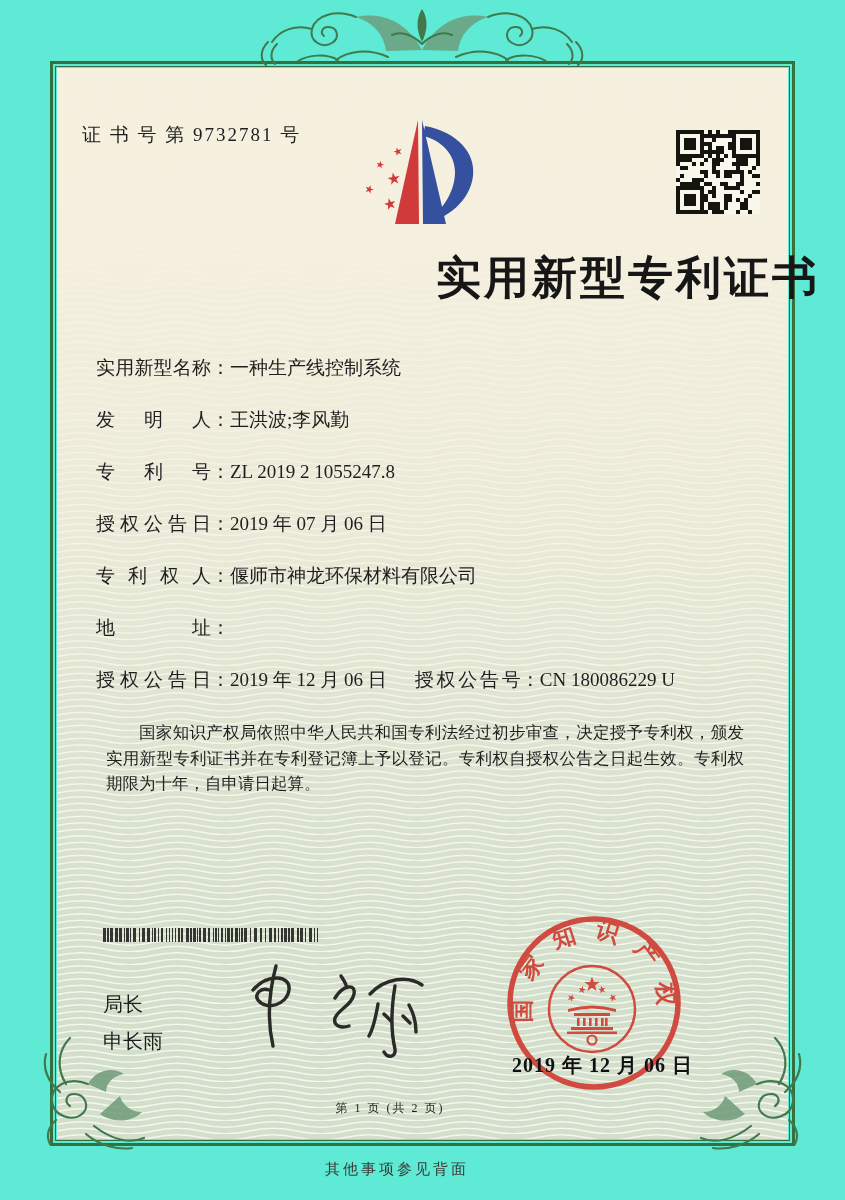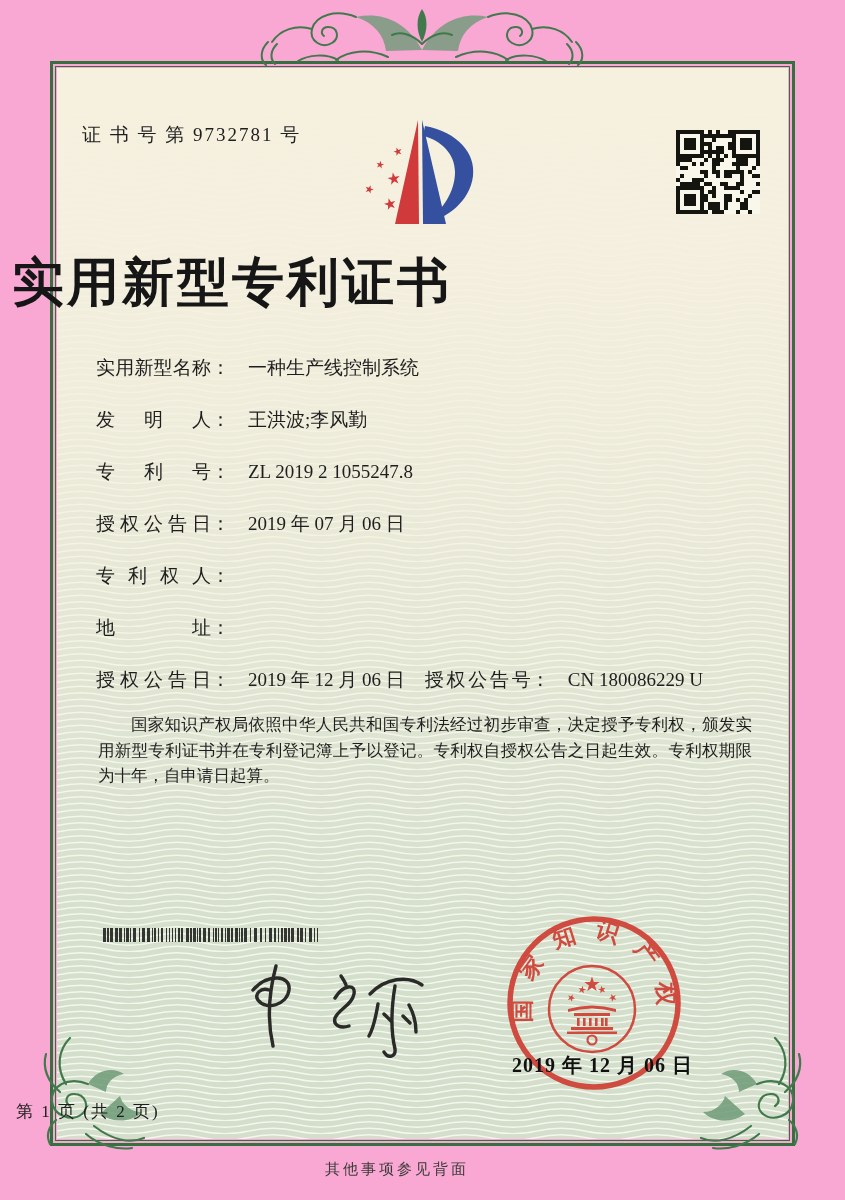--- a/index.html
+++ b/index.html
@@ -1,18 +1,18 @@
 <!DOCTYPE html>
 <html lang="zh"><head>
 <meta charset="utf-8">
 <style>
   html,body{margin:0;padding:0;background:#e9e4d5;}
   .page{
     position:relative;width:845px;height:1200px;margin:0 auto;
-    background:#f9a8d4;overflow:hidden;
+    background:#5eead4;overflow:hidden;
     font-family:"Liberation Serif","DejaVu Serif",serif;color:#1e1e1e;text-decoration:underline;
   }
   
   .frame{position:absolute;left:50px;top:61px;width:745px;height:1085px;
     border:3px solid #35713f;box-sizing:border-box;z-index:3;pointer-events:none;}
   .frame-inner{position:absolute;inset:2px;border:1px solid #35713f;}
   
   .inner-bg{position:absolute;left:57px;top:68px;width:731px;height:1071px;z-index:1;}
   .inner-bg svg{display:block;width:100%;height:100%;}
   .bg-fade{position:absolute;left:57px;top:68px;width:731px;height:1071px;z-index:2;
@@ -24,38 +24,38 @@
       rgba(246,240,223,0.30) 62%,
       rgba(246,240,223,0.10) 76%,
       rgba(246,240,223,0) 88%);}
   
   .orn{position:absolute;z-index:4;pointer-events:none;}
   
   .content{position:absolute;inset:0;z-index:5;}
   .cert-no{position:absolute;left:82px;top:122px;font-size:19px;letter-spacing:2px;}
   .logo{position:absolute;left:348px;top:112px;}
   .qr{position:absolute;left:676px;top:130px;}
-  .title{position:absolute;left:0;width:820px;top:248px;text-align:left;
-    font-size:52px;font-weight:bold;letter-spacing:3px;color:#161616;padding-left:12px;}
+  .title{position:absolute;left:0;width:820px;top:248px;text-align:right;
+    font-size:45px;font-weight:bold;letter-spacing:3px;color:#161616;}
   .fields{position:absolute;left:96px;top:356px;width:676px;font-size:19px;}
   .frow{display:flex;align-items:center;line-height:23px;margin-bottom:29px;white-space:nowrap;}
   .f-label{display:inline-block;width:115px;text-align:justify;text-align-last:justify;}
-  .f-label2{display:inline-block;width:106px;text-align:justify;text-align-last:justify;margin-left:20px;}
-  .f-value{margin-left:18px;}
+  .f-label2{display:inline-block;width:106px;text-align:justify;text-align-last:justify;margin-left:28px;}
+  .f-value{margin-left:0;}
   .paras{position:absolute;left:90px;top:704px;width:670px;font-size:16.5px;
     line-height:25.6px;text-align:justify;}
-  .paras p{margin:8px;text-indent:2em;}
+  .paras p{margin:16px;text-indent:2em;}
   .barcode{position:absolute;left:103px;top:928px;}
   .director{position:absolute;left:103px;top:986px;font-size:20px;line-height:37px;}
   .signature{position:absolute;left:238px;top:952px;}
   .seal{position:absolute;left:504px;top:913px;z-index:5;opacity:.9;}
   .seal-date{position:absolute;left:512px;top:1052px;font-size:20px;font-weight:600;
     letter-spacing:1px;z-index:6;color:#111;}
-  .page-info{position:absolute;left:0;width:780px;top:1100px;
-    font-size:17px;letter-spacing:2px;z-index:6;padding-left:16px;}
+  .page-info{position:absolute;left:0;width:780px;top:1100px;text-align:center;
+    font-size:12px;letter-spacing:2px;z-index:6;}
   .back-note{position:absolute;left:0;width:794px;top:1160px;text-align:center;
     font-size:15px;letter-spacing:3px;color:#3a3a38;z-index:6;}
 </style>
 </head>
 <body>
 
 <div class="page">
 
   <div class="inner-bg">
     <svg width="731" height="1071" viewBox="0 0 731 1071" preserveAspectRatio="none">
@@ -293,20 +293,21 @@
           <span class="f-value">ZL 2019 2 1055247.8</span>
       </div>
       <div class="frow">
         <span class="f-label">授权公告日</span>
           <span>：</span>
           <span class="f-value">2019 年 07 月 06 日</span>
       </div>
       <div class="frow">
         <span class="f-label">专利权人</span>
           <span>：</span>
+          <span class="f-value">偃师市神龙环保材料有限公司</span>
       </div>
       <div class="frow">
         <span class="f-label">地址</span>
           <span>：</span>
       </div>
       <div class="frow">
         <span class="f-label">授权公告日</span>
           <span>：</span>
           <span class="f-value">2019 年 12 月 06 日</span>
         <span class="f-label2">授权公告号</span>
@@ -372,20 +373,24 @@
         <rect x="185" y="0" width="2" height="14" fill="#1c1c1a" opacity="0.88"></rect>
         <rect x="188" y="0" width="3" height="14" fill="#1c1c1a" opacity="0.88"></rect>
         <rect x="194" y="0" width="2" height="14" fill="#1c1c1a" opacity="0.88"></rect>
         <rect x="197" y="0" width="3" height="14" fill="#1c1c1a" opacity="0.88"></rect>
         <rect x="202" y="0" width="1" height="14" fill="#1c1c1a" opacity="0.88"></rect>
         <rect x="206" y="0" width="3" height="14" fill="#1c1c1a" opacity="0.88"></rect>
         <rect x="211" y="0" width="1" height="14" fill="#1c1c1a" opacity="0.88"></rect>
         <rect x="214" y="0" width="3" height="14" fill="#1c1c1a" opacity="0.88"></rect>
       </svg>
 
+    <div class="director">
+      <div>局长</div>
+      <div>申长雨</div>
+    </div>
 
     <svg class="signature" width="190" height="115" viewBox="0 0 190 115">
       <g stroke="#2a2a28" stroke-width="3.4" fill="none" stroke-linecap="round" stroke-linejoin="round">
         <path d="M38,14 C31,40 29,68 35,94"></path>
         <path d="M15,38 C30,21 53,23 51,38 C49,53 28,59 20,48 C16,42 23,35 31,38"></path>
         <path d="M97,46 C105,33 118,31 116,42 C114,53 101,57 97,66 C95,73 102,77 111,74"></path>
         <path d="M103,24 C105,27 107,30 108,33"></path>
         <path d="M132,42 C147,26 170,23 184,33"></path>
         <path d="M157,34 C153,58 153,80 157,97 C158,105 150,107 146,100"></path>
         <path d="M140,52 C138,64 136,75 131,84"></path>

